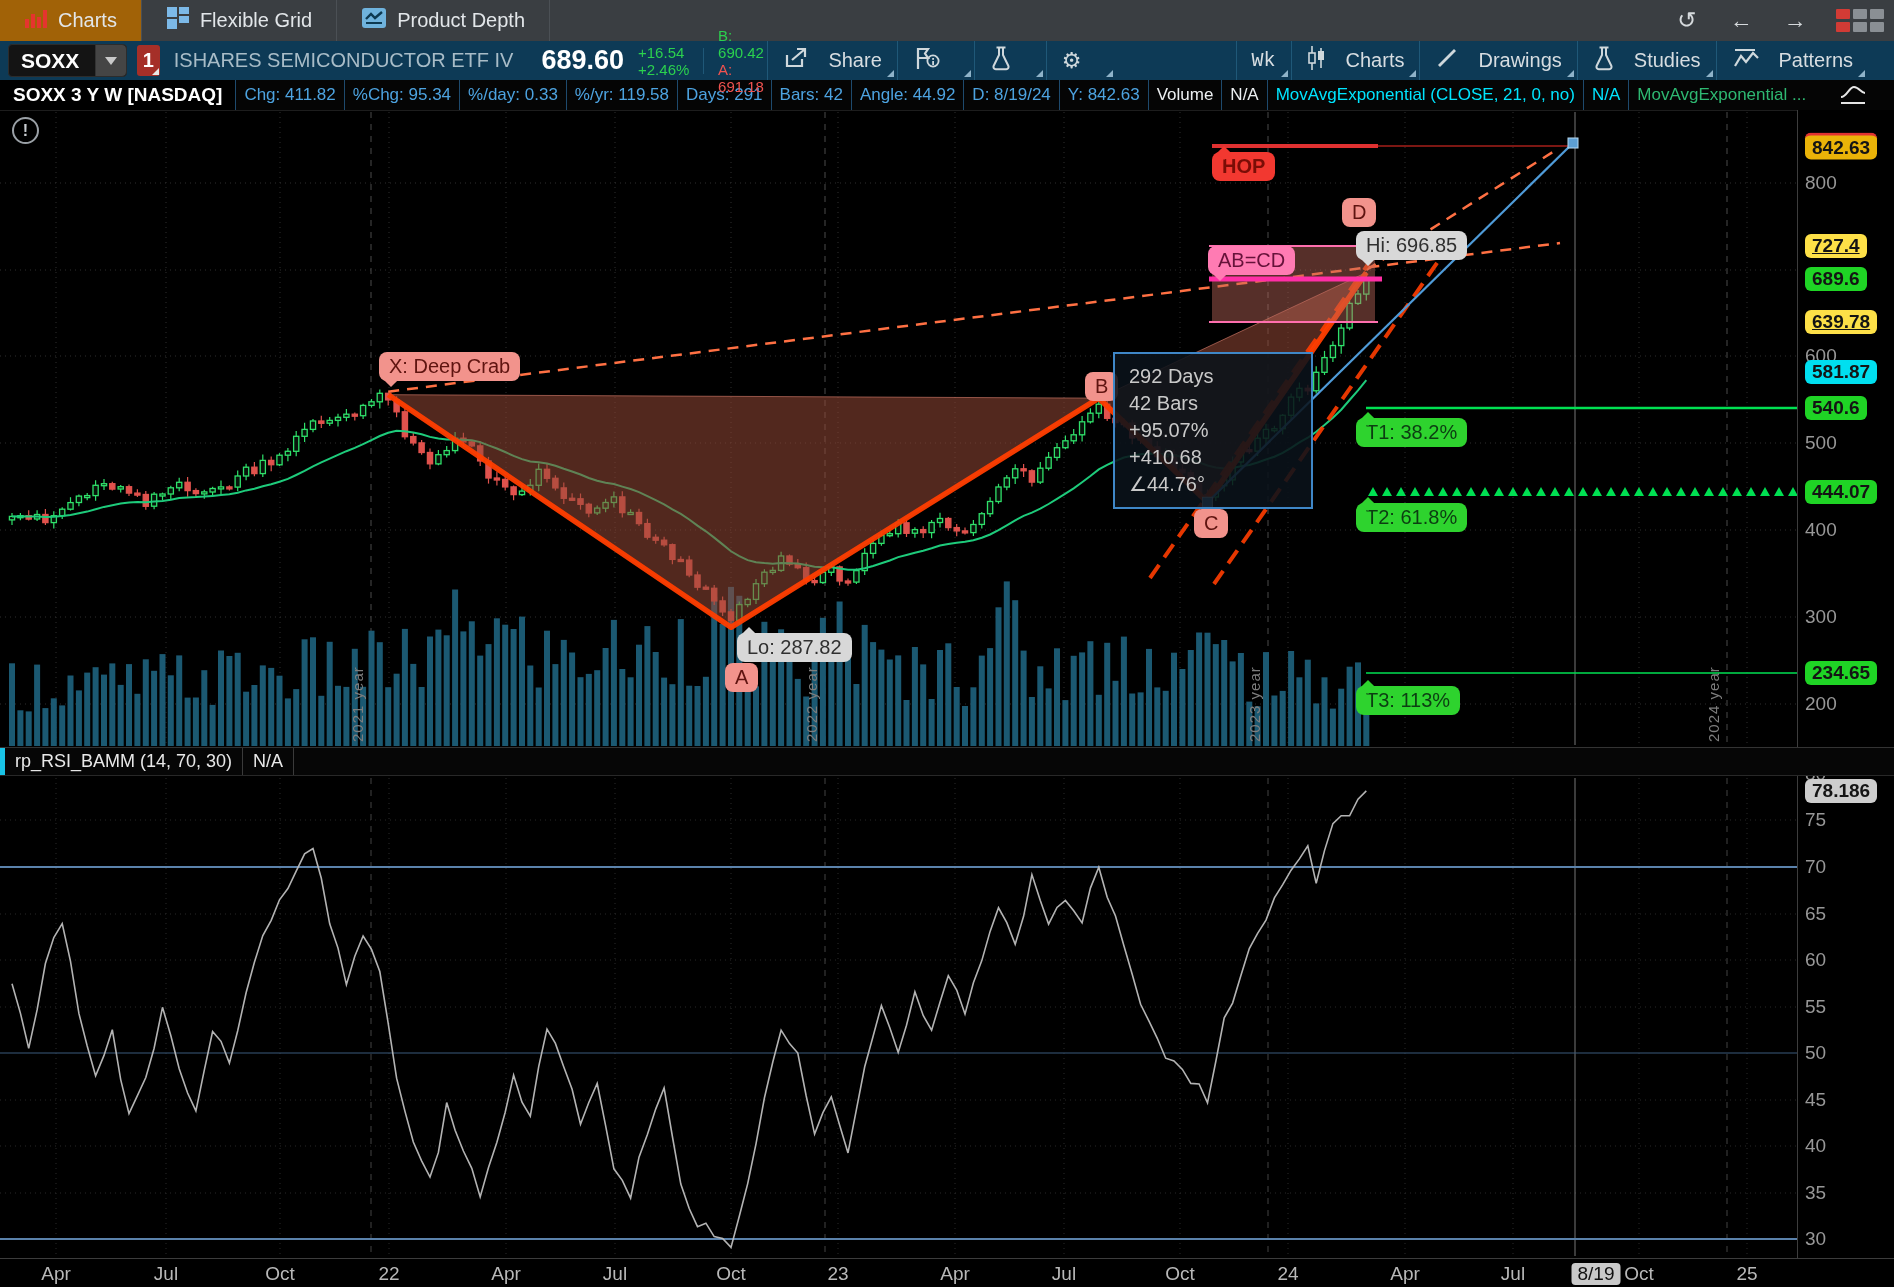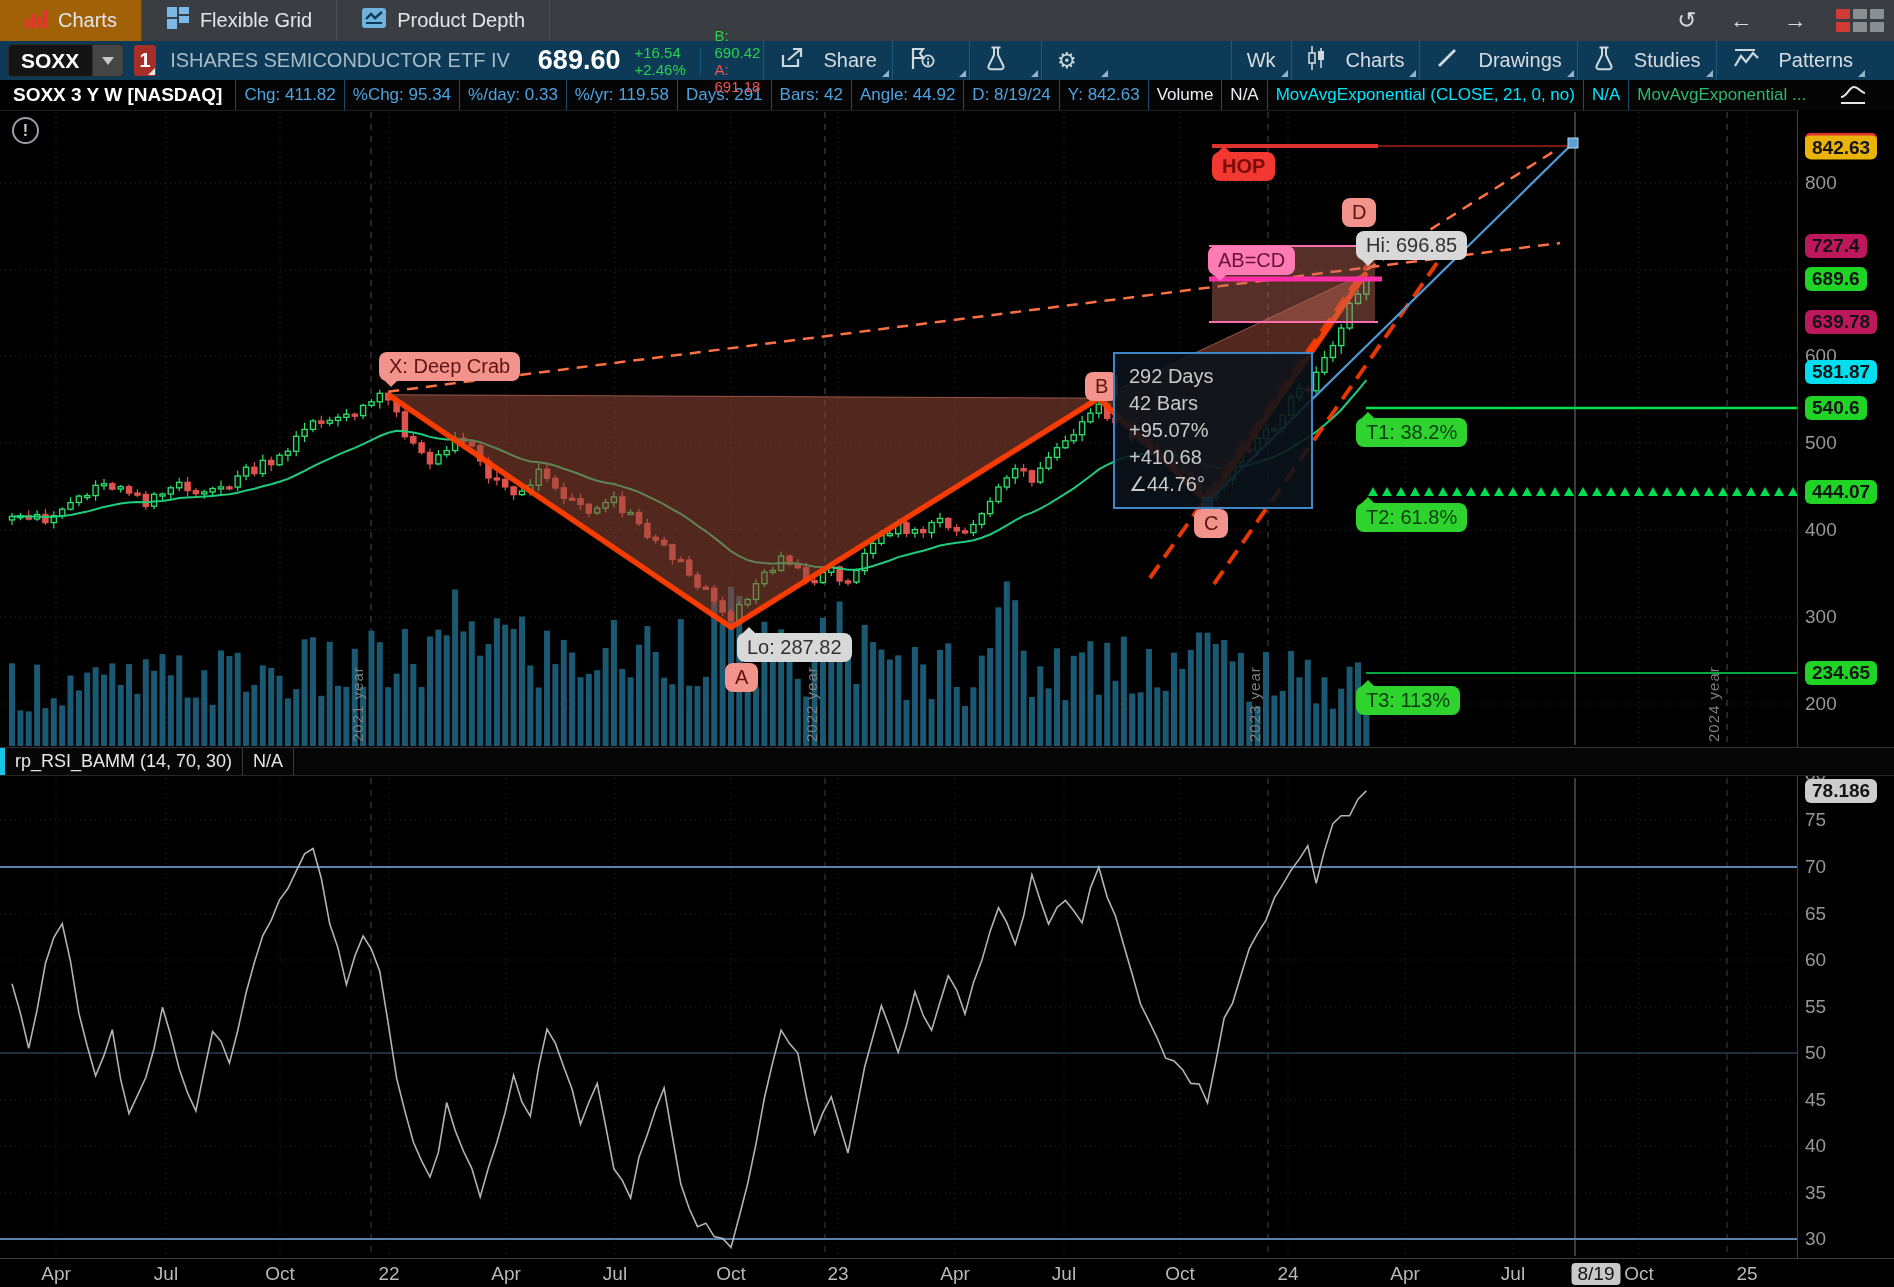--- a/index.html
+++ b/index.html
@@ -51,21 +51,21 @@
   #header-chart-icon{position:absolute;right:26px;top:2px;}
 
   
   #svg-main{position:absolute;left:0;top:110px;z-index:5;}
   #svg-rsi{position:absolute;left:0;top:776px;z-index:5;}
   #axis-col{position:absolute;left:1797px;top:110px;width:97px;height:1148px;background:#000;
             border-left:1px solid #3d3d3d;z-index:15;}
   .axitem{position:absolute;left:7px;transform:translateY(-50%);font-size:19px;color:#979797;white-space:nowrap;z-index:16;}
   .axbadge{padding:1px 7px;border-radius:6px;color:#141414;font-weight:bold;}
   .ax-gray{background:#cdcdcd;} .ax-grayred{background:#eab308;border-top:3px solid #e03131;}
-  .ax-pink{background:#be185d;} .ax-green{background:#1fd425;} .ax-cyan{background:#00dff0;border-radius:6px;}
+  .ax-pink{background:#fde047;text-decoration:underline;} .ax-green{background:#1fd425;} .ax-cyan{background:#00dff0;border-radius:6px;}
 
   #warn{position:absolute;left:12px;top:117px;width:23px;height:23px;border:2px solid #9aa0a6;border-radius:50%;
         color:#c9cdd1;font-size:16px;font-weight:bold;display:flex;align-items:center;justify-content:center;z-index:25;}
 
   
   #overlay{position:absolute;left:0;top:0;width:1894px;height:1287px;pointer-events:none;z-index:22;}
   .pb{position:absolute;font-size:20px;padding:3px 10px;border-radius:8px;white-space:nowrap;}
   .pb-salmon{background:#f2938c;color:#5f1410;}
   .pb-red{background:#f23830;color:#7a0d06;font-weight:bold;}
   .pb-pink{background:#ff7bb3;color:#66123a;}
@@ -182,21 +182,21 @@
           <span><svg width="22" height="26" viewBox="0 0 22 26">
               <path d="M9 3 v7 L3.6 21 a2.3 2.3 0 0 0 2.1 3.2 h10.6 a2.3 2.3 0 0 0 2.1-3.2 L13 10 V3" fill="none" stroke="#cfd8dc" stroke-width="2"></path>
               <line x1="6.5" y1="2.5" x2="15.5" y2="2.5" stroke="#cfd8dc" stroke-width="2"></line>
             </svg></span>
           <span></span>
         </div>
         <div class="tbtn">
           <span><span class="glyph" style="color:#cfd8dc">⚙</span></span>
           <span></span>
         </div>
-        <div class="tbtn" style="margin-left: 120px;">
+        <div class="tbtn" style="margin-left: 120px; font-family: Liberation Mono, monospace;">
           <span>Wk</span>
         </div>
         <div class="tbtn">
           <span><svg width="20" height="26" viewBox="0 0 20 26">
               <line x1="5" y1="1" x2="5" y2="25" stroke="#cfd8dc" stroke-width="1.6"></line>
               <rect x="2" y="8" width="6" height="10" fill="#0d3a56" stroke="#cfd8dc" stroke-width="1.6"></rect>
               <line x1="14" y1="3" x2="14" y2="23" stroke="#cfd8dc" stroke-width="1.6"></line>
               <rect x="11" y="6" width="6" height="9" fill="#cfd8dc"></rect>
             </svg></span>
           <span>Charts</span>

